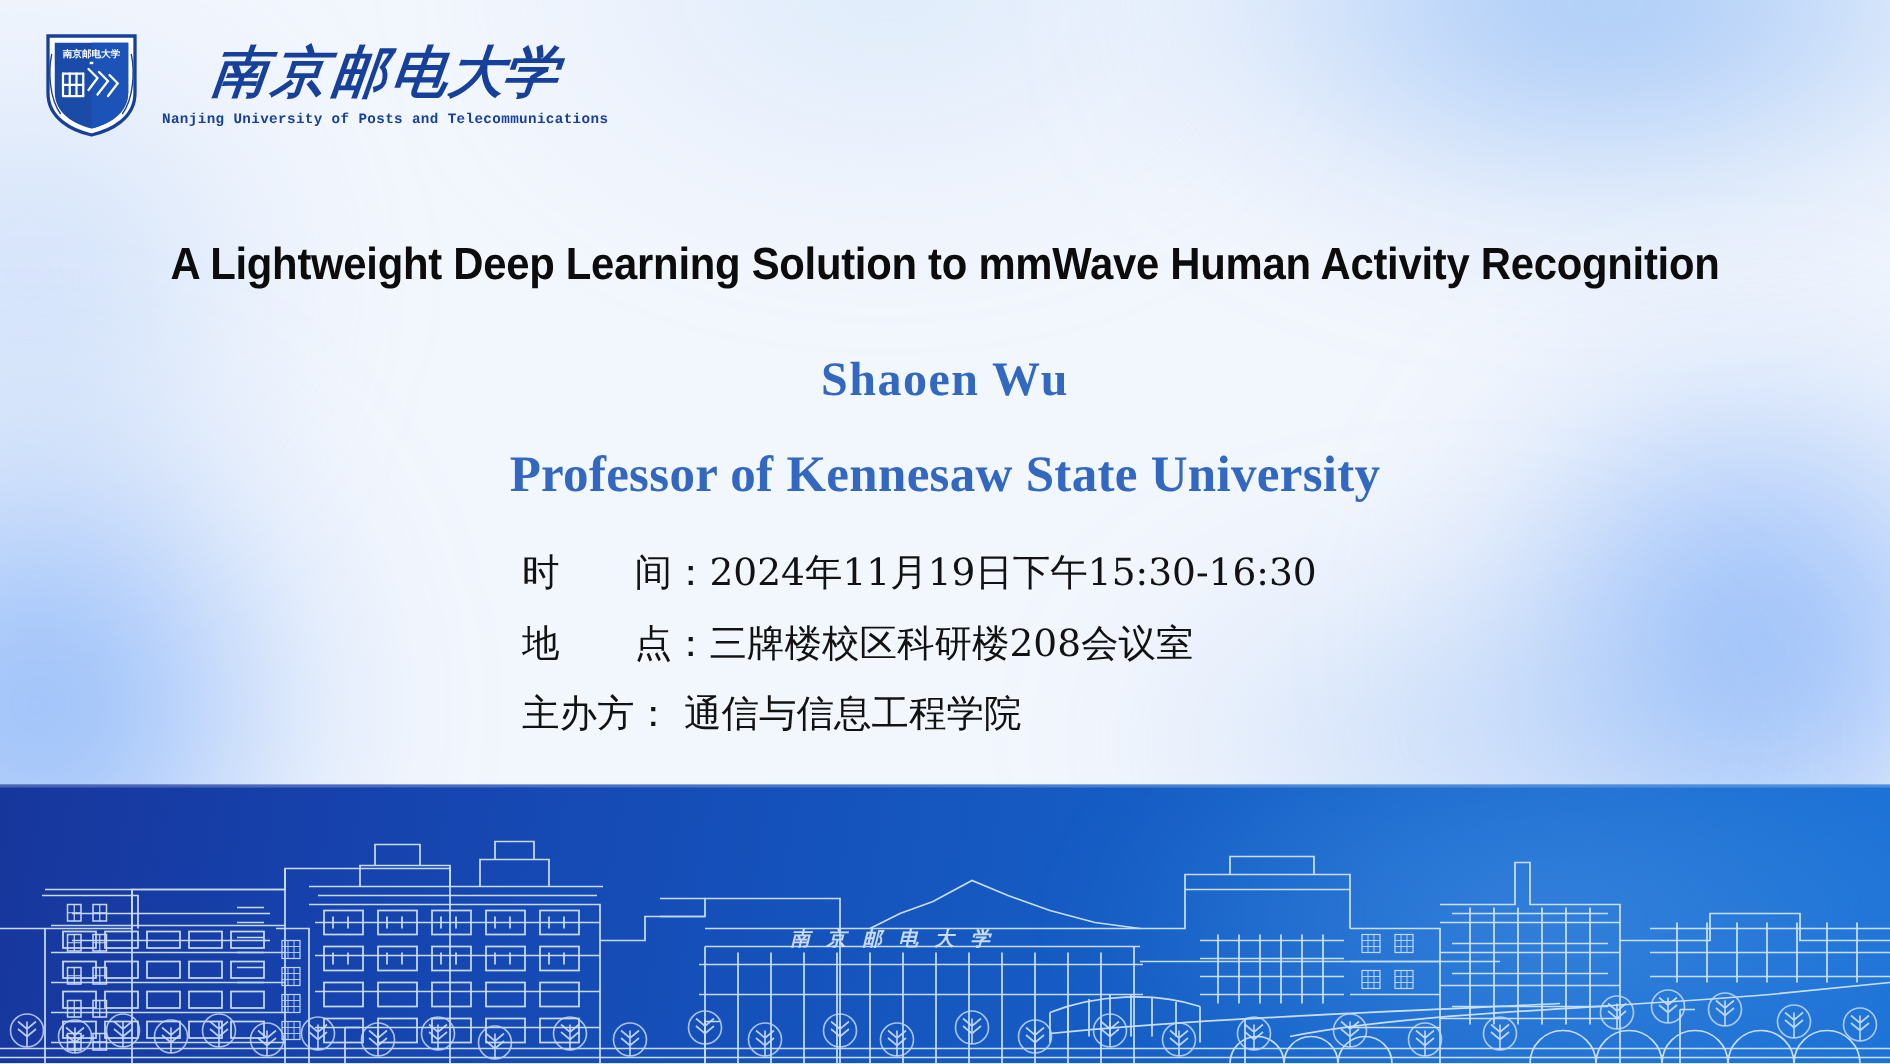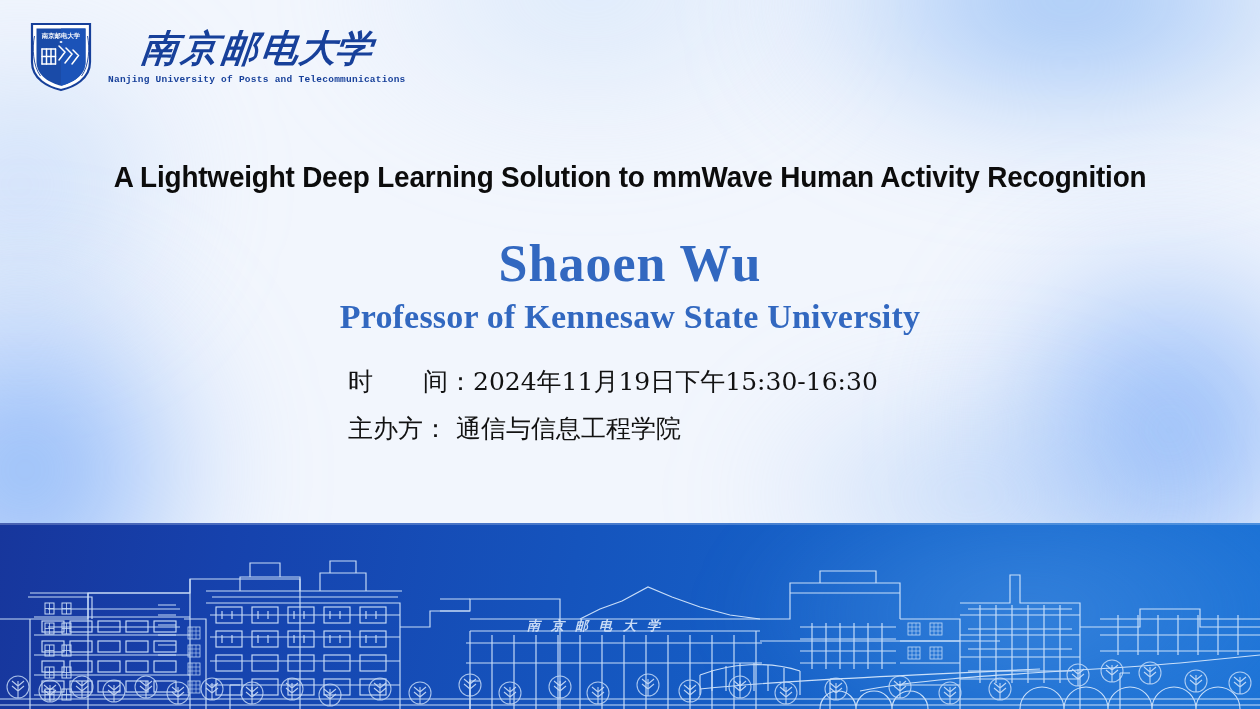--- a/index.html
+++ b/index.html
@@ -59,21 +59,21 @@
     letter-spacing:-.2px;
     color:#0c0c0c;
     transform:scaleX(.93);
   }
 
   .speaker-name {
     position:absolute; top:234px; left:0; width:100%;
     text-align:center;
     font-family:"Liberation Serif","DejaVu Serif", serif;
     font-weight:700;
-    font-size:52px;
+    font-size:32px;
     letter-spacing:1px;
     color:#3268c0;
   }
 
   .speaker-affil {
     position:absolute; top:298px; left:0; width:100%;
     text-align:center;
     font-family:"Liberation Serif","DejaVu Serif", serif;
     font-weight:700;
     font-size:34px;
@@ -166,20 +166,21 @@
   <div class="content">
 
     <div class="talk-title">A Lightweight Deep Learning Solution to mmWave Human Activity Recognition</div>
 
     <div class="speaker-name">Shaoen   Wu</div>
 
     <div class="speaker-affil">Professor of Kennesaw State University</div>
 
     <div class="info-block">
       <div class="info-line">时　　间：2024年11月19日下午15:30-16:30</div>
+      <div class="info-line">地　　点：三牌楼校区科研楼208会议室</div>
       <div class="info-line">主办方： 通信与信息工程学院</div>
     </div>
   </div>
 
   <div class="banner">
     <div class="hl"></div>
     <div class="banner-glow"></div>
 
     <svg viewBox="0 0 1260 186" preserveAspectRatio="none">
       <defs>

